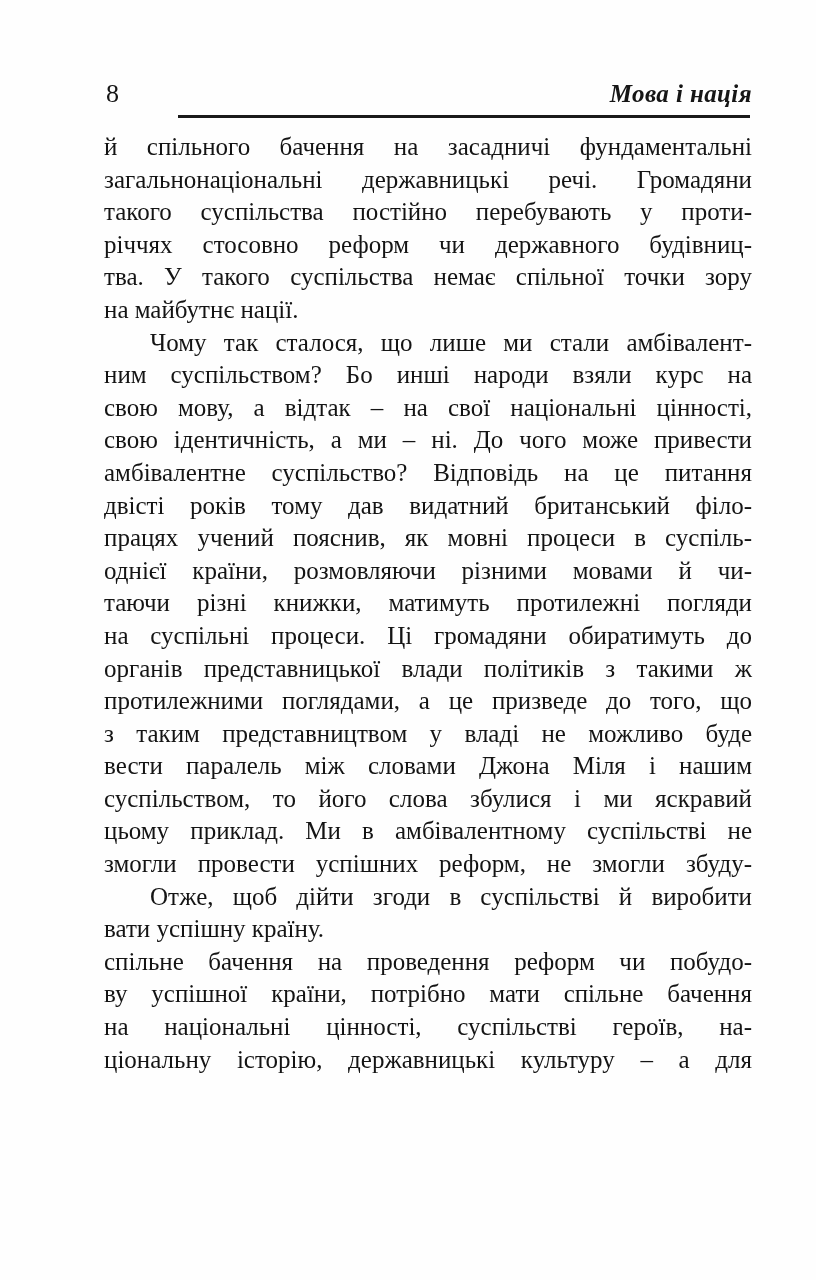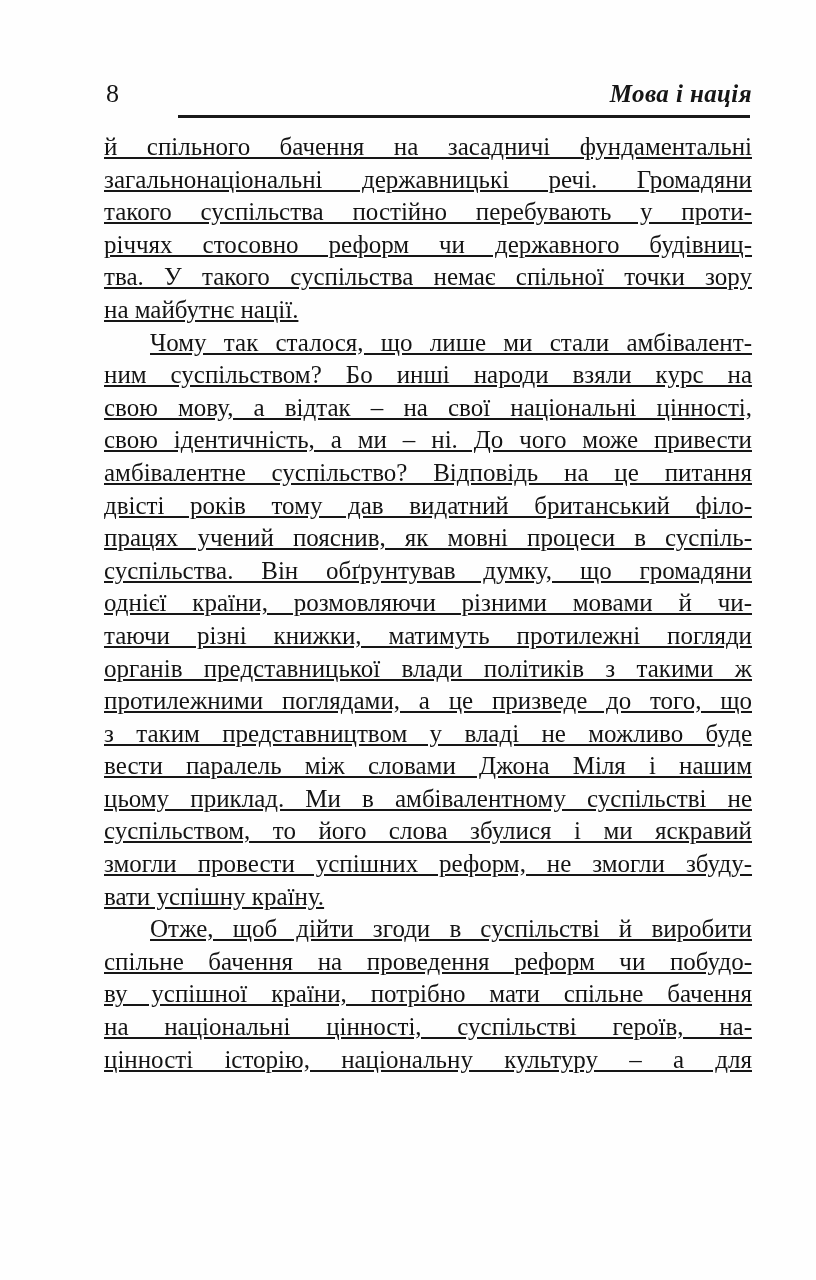--- a/index.html
+++ b/index.html
@@ -47,21 +47,20 @@
   }
   .head-rule {
     margin-top: 3px;
     margin-left: 74px;
     width: 572px;
     height: 3px;
     background: #1a1a1a;
   }
   .body-text {
     margin-top: 13px;
-    text-decoration: underline;
   }
   .line {
     font-size: 25px;
     line-height: 32.6px;
     text-align: justify;
     text-align-last: justify;
     color: #141414;
   }
   .line.end {
     text-align-last: left;
@@ -87,31 +86,31 @@
         <div class="line">річчях стосовно реформ чи державного будівниц-</div>
         <div class="line">тва. У такого суспільства немає спільної точки зору</div>
         <div class="line end">на майбутнє нації.</div>
         <div class="line indent">Чому так сталося, що лише ми стали амбівалент-</div>
         <div class="line">ним суспільством? Бо инші народи взяли курс на</div>
         <div class="line">свою мову, а відтак – на свої національні цінності,</div>
         <div class="line">свою ідентичність, а ми – ні. До чого може привести</div>
         <div class="line">амбівалентне суспільство? Відповідь на це питання</div>
         <div class="line">двісті років тому дав видатний британський філо-</div>
         <div class="line">працях учений пояснив, як мовні процеси в суспіль-</div>
-        <div class="line">суспільства. Він обґрунтував думку, що громадяни</div>
         <div class="line">однієї країни, розмовляючи різними мовами й чи-</div>
         <div class="line">таючи різні книжки, матимуть протилежні погляди</div>
+        <div class="line">на суспільні процеси. Ці громадяни обиратимуть до</div>
         <div class="line">органів представницької влади політиків з такими ж</div>
         <div class="line">протилежними поглядами, а це призведе до того, що</div>
         <div class="line">з таким представництвом у владі не можливо буде</div>
         <div class="line">вести паралель між словами Джона Міля і нашим</div>
+        <div class="line">суспільством, то його слова збулися і ми яскравий</div>
         <div class="line">цьому приклад. Ми в амбівалентному суспільстві не</div>
-        <div class="line">суспільством, то його слова збулися і ми яскравий</div>
         <div class="line">змогли провести успішних реформ, не змогли збуду-</div>
+        <div class="line indent">Отже, щоб дійти згоди в суспільстві й виробити</div>
         <div class="line end">вати успішну країну.</div>
-        <div class="line indent">Отже, щоб дійти згоди в суспільстві й виробити</div>
         <div class="line">спільне бачення на проведення реформ чи побудо-</div>
         <div class="line">ву успішної країни, потрібно мати спільне бачення</div>
         <div class="line">на національні цінності, суспільстві героїв, на-</div>
-        <div class="line">цінності історію, національну культуру – а для</div>
+        <div class="line">ціональну історію, державницькі культуру – а для</div>
       </div>
   </div>
 </div>
 
 </body></html>

